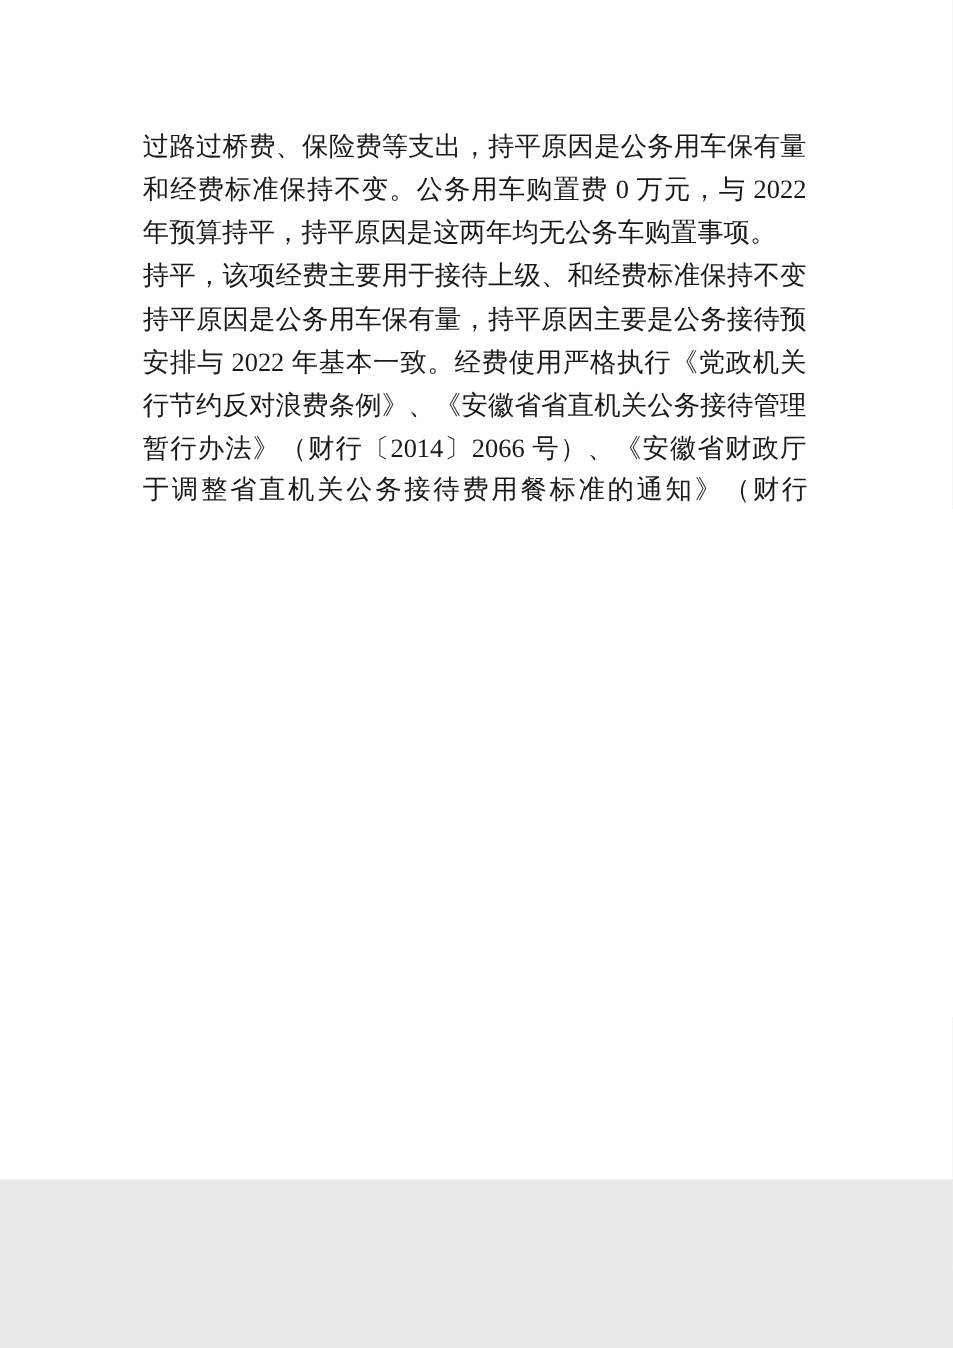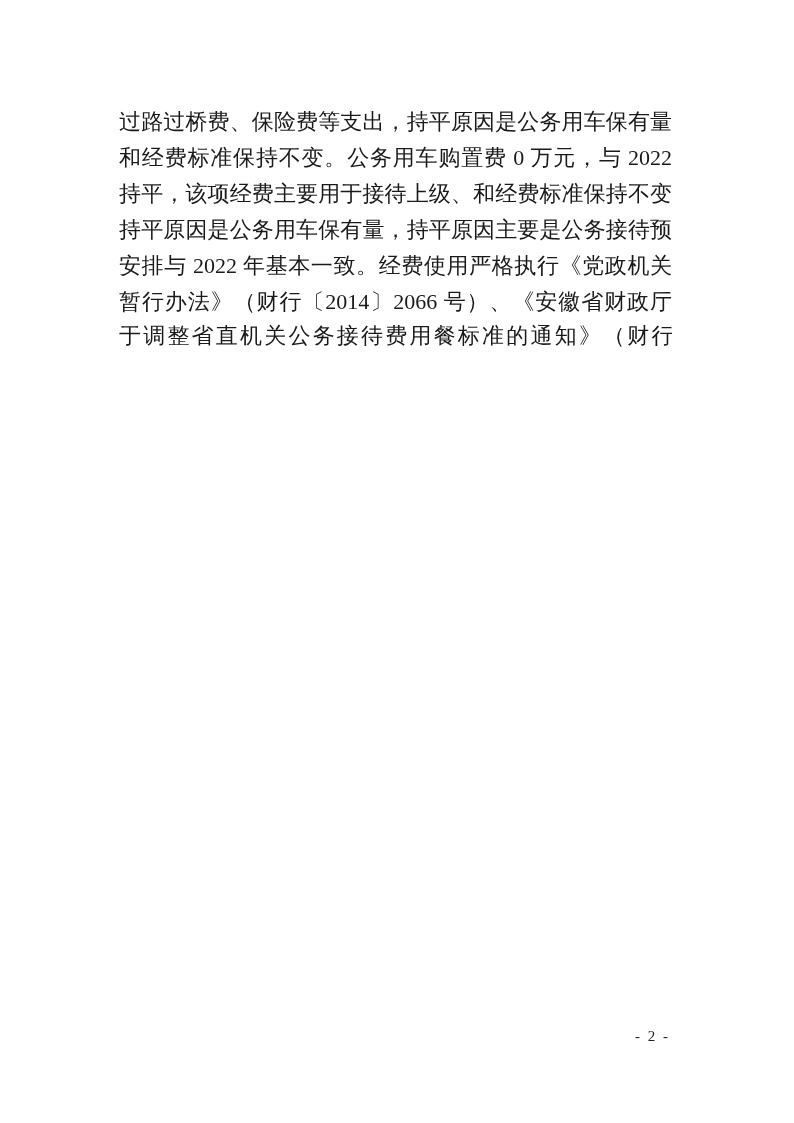--- a/index.html
+++ b/index.html
@@ -3,21 +3,21 @@
 <meta charset="utf-8">
 <style>
   html, body {
     margin: 0;
     padding: 0;
     background: #e8e8e8;
   }
   .page {
     position: relative;
     width: 794px;
-    height: 1123px;
+    height: 983px;
     margin: 0 auto;
     background: #ffffff;
     overflow: hidden;
     font-family: "Liberation Serif", "DejaVu Serif", serif;
     color: #1a1a1a;
   }
   .body-text {
     position: absolute;
     left: 119px;
     top: 104px;
@@ -58,23 +58,25 @@
   }
 </style>
 </head>
 <body>
 
 <div class="page">
   <div class="body-text">
 
     <div class="line just">过路过桥费、保险费等支出，持平原因是公务用车保有量</div>
     <div class="line just">和经费标准保持不变。公务用车购置费 0 万元，与 2022</div>
+    <div class="line end">年预算持平，持平原因是这两年均无公务车购置事项。</div>
 
     <div class="line just">持平，该项经费主要用于接待上级、和经费标准保持不变</div>
     <div class="line just">持平原因是公务用车保有量，持平原因主要是公务接待预算</div>
     <div class="line just">安排与 2022 年基本一致。经费使用严格执行《党政机关厉</div>
+    <div class="line just">行节约反对浪费条例》、《安徽省省直机关公务接待管理</div>
     <div class="line just">暂行办法》（财行〔2014〕2066 号）、《安徽省财政厅关</div>
     <div class="line just tight">于调整省直机关公务接待费用餐标准的通知》（财行〔2018〕</div>
 
   </div>
 
   <div class="page-number">- 2 -</div>
 </div>
 
 </body></html>

